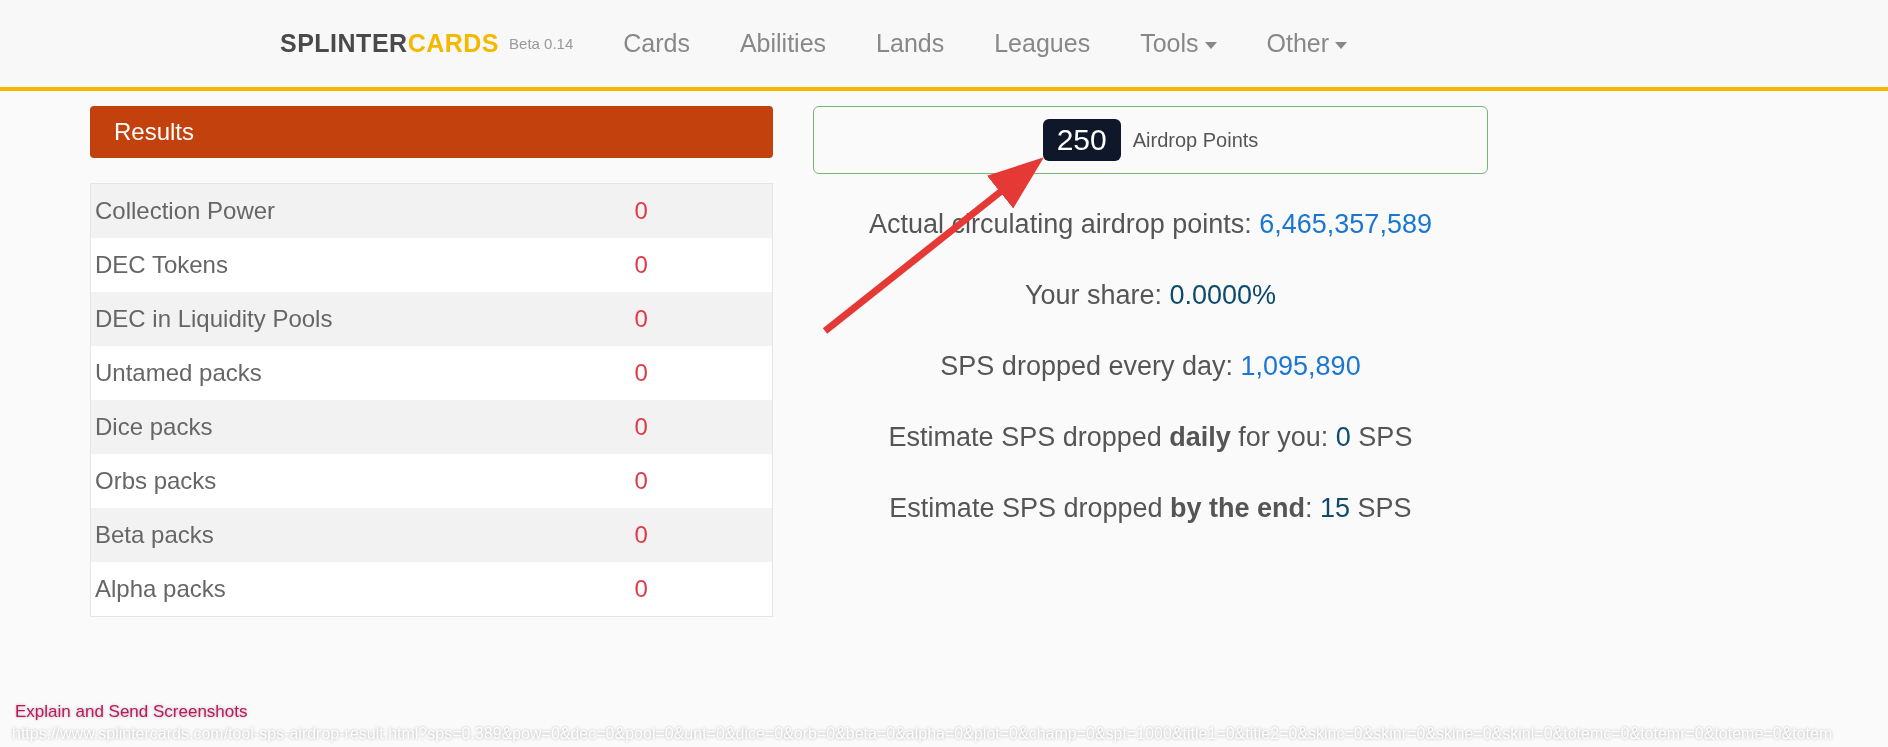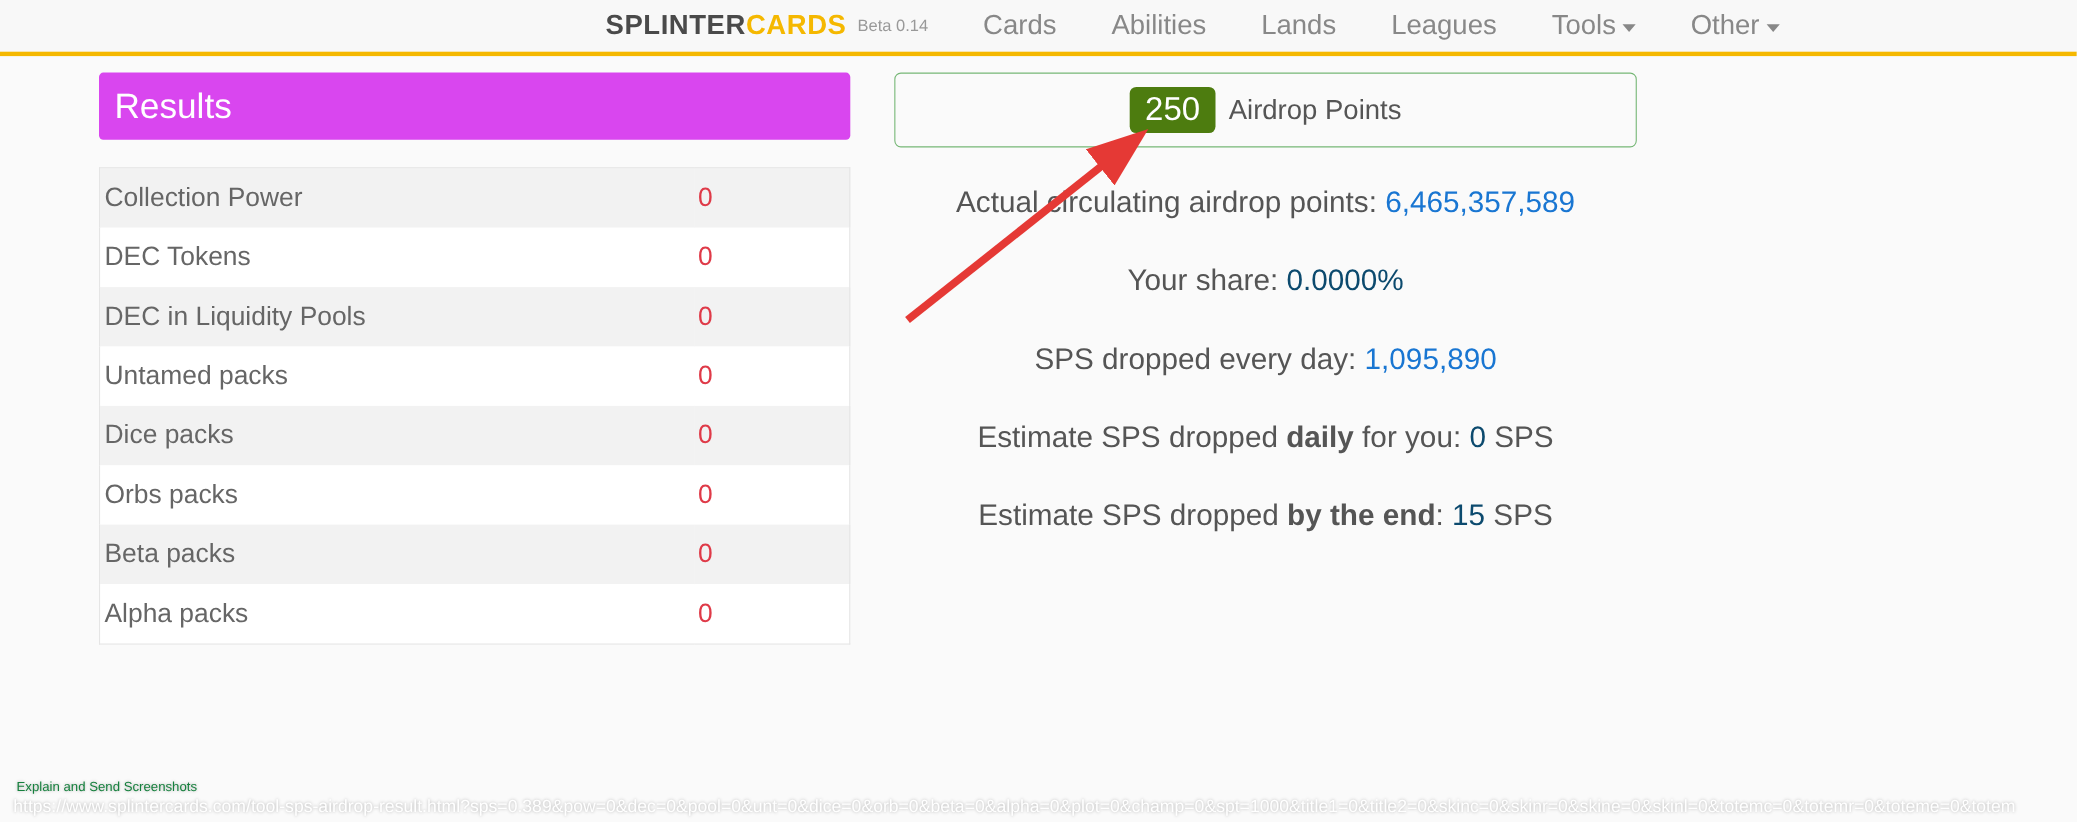--- a/index.html
+++ b/index.html
@@ -12,23 +12,22 @@
       background: #fafafa;
       color: #555;
       width: 1888px;
       font-weight: 300;
     }
     .navbar {
       background: #f8f8f8;
       border-bottom: 4px solid #f5b800;
       display: flex;
       align-items: center;
-      padding: 9px 0;
+      padding: 29px 0;
       padding-left: 280px;
-      justify-content: center;
     }
     .logo {
       font-size: 25px;
       font-weight: 700;
       letter-spacing: 0.5px;
       margin-right: 10px;
     }
     .logo-splinter {
       color: #4a4a4a;
     }
@@ -70,25 +69,25 @@
       position: relative;
     }
     .left-col {
       width: 683px;
     }
     .right-col {
       flex: 1;
       padding-right: 310px;
     }
     .results-header {
-      background: #d946ef;
+      background: #c2410c;
       color: #fff;
-      font-size: 32px;
-      font-weight: 300;
-      padding: 12px 14px;
+      font-size: 24px;
+      font-weight: 300;
+      padding: 12px 24px;
       border-radius: 4px;
     }
     .results-table {
       margin-top: 25px;
       width: 100%;
       border-collapse: collapse;
       border: 1px solid #e5e5e5;
     }
     .results-table tr:nth-child(odd) {
       background: #f2f2f2;
@@ -111,29 +110,29 @@
       border-radius: 6px;
       padding: 12px 20px;
       text-align: center;
       display: flex;
       align-items: center;
       justify-content: center;
       gap: 12px;
       margin-bottom: 35px;
     }
     .airdrop-badge {
-      background: #4d7c0f;
+      background: #0f172a;
       color: #fff;
       font-size: 30px;
       font-weight: 500;
       padding: 4px 14px;
       border-radius: 6px;
     }
     .airdrop-label {
-      font-size: 25px;
+      font-size: 20px;
       color: #555;
       font-weight: 300;
     }
     .stat-line {
       text-align: center;
       font-size: 27px;
       color: #555;
       font-weight: 300;
       margin-bottom: 40px;
     }
@@ -152,22 +151,22 @@
     .arrow-annotation {
       position: absolute;
       left: 815px;
       top: 60px;
       pointer-events: none;
     }
     .overlay-text1 {
       position: absolute;
       left: 15px;
       bottom: 25px;
-      color: #15803d;
-      font-size: 12px;
+      color: #be185d;
+      font-size: 17px;
       text-shadow: 0 0 3px rgba(0,0,0,0.3);
       font-weight: 400;
     }
     .overlay-text2 {
       position: absolute;
       left: 12px;
       bottom: 4px;
       color: #fff;
       font-size: 16px;
       text-shadow: 0 0 3px rgba(0,0,0,0.3);

